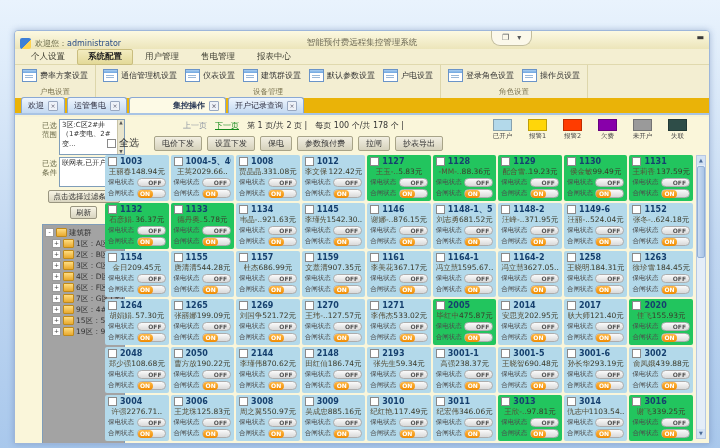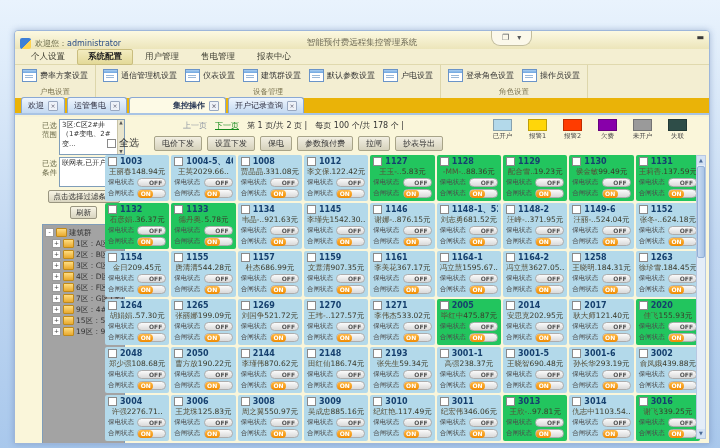--- a/index.html
+++ b/index.html
@@ -77,21 +77,21 @@
   .actionrow{position:absolute;left:4px;top:17px;height:18px;display:flex;align-items:center;gap:5px;}
   .selall{display:flex;align-items:center;gap:3px;font-size:10px;color:#333;margin-right:10px;}
   .cb{width:7px;height:7px;background:#fff;border:1px solid #8a8a8a;flex:0 0 auto;}
   .abtn{height:15px;line-height:13px;padding:0 7px;background:linear-gradient(#f2efe2,#d6d2bc);
         border:1px solid #a8a488;border-radius:2px;font-size:8px;color:#333;}
   .legend{position:absolute;right:16px;top:2px;display:flex;gap:4px;}
   .lg{width:31px;text-align:center;}
   .sw{width:17px;height:10px;margin:0 auto;border:1px solid rgba(0,0,0,.25);}
   .lg span{display:block;font-size:6.5px;color:#444;margin-top:1px;}
   
-  .grid{position:absolute;left:2px;right:9px;top:38px;display:grid;
+  .grid{position:absolute;left:2px;right:16px;top:38px;display:grid;
         grid-template-columns:repeat(9,1fr);grid-auto-rows:46px;gap:2px;}
   .card{border-radius:2px;padding:1px 3px 0;overflow:hidden;font-size:7.5px;color:#3c3c30;box-sizing:border-box;}
   .card.open{background:#b3d9ea;} .card.warn1{background:#22c55e;}
   .c-head{display:flex;align-items:center;gap:3px;height:11px;}
   .room{font-weight:bold;color:#16406e;font-size:8px;white-space:nowrap;overflow:hidden;}
   .c-ln{display:flex;justify-content:center;height:10px;line-height:10px;}
   .c-ln .nm{color:#57503a;overflow:hidden;white-space:nowrap;max-width:26px;}
   .c-ln .amt{color:#3a3a2a;white-space:nowrap;}
   .c-tg{display:flex;justify-content:space-between;align-items:center;height:11px;font-size:6.5px;color:#4c4c4c;}
   .tg{width:29px;height:9px;background:linear-gradient(#fbfbfb,#d9d9d9);border:1px solid #adadad;

